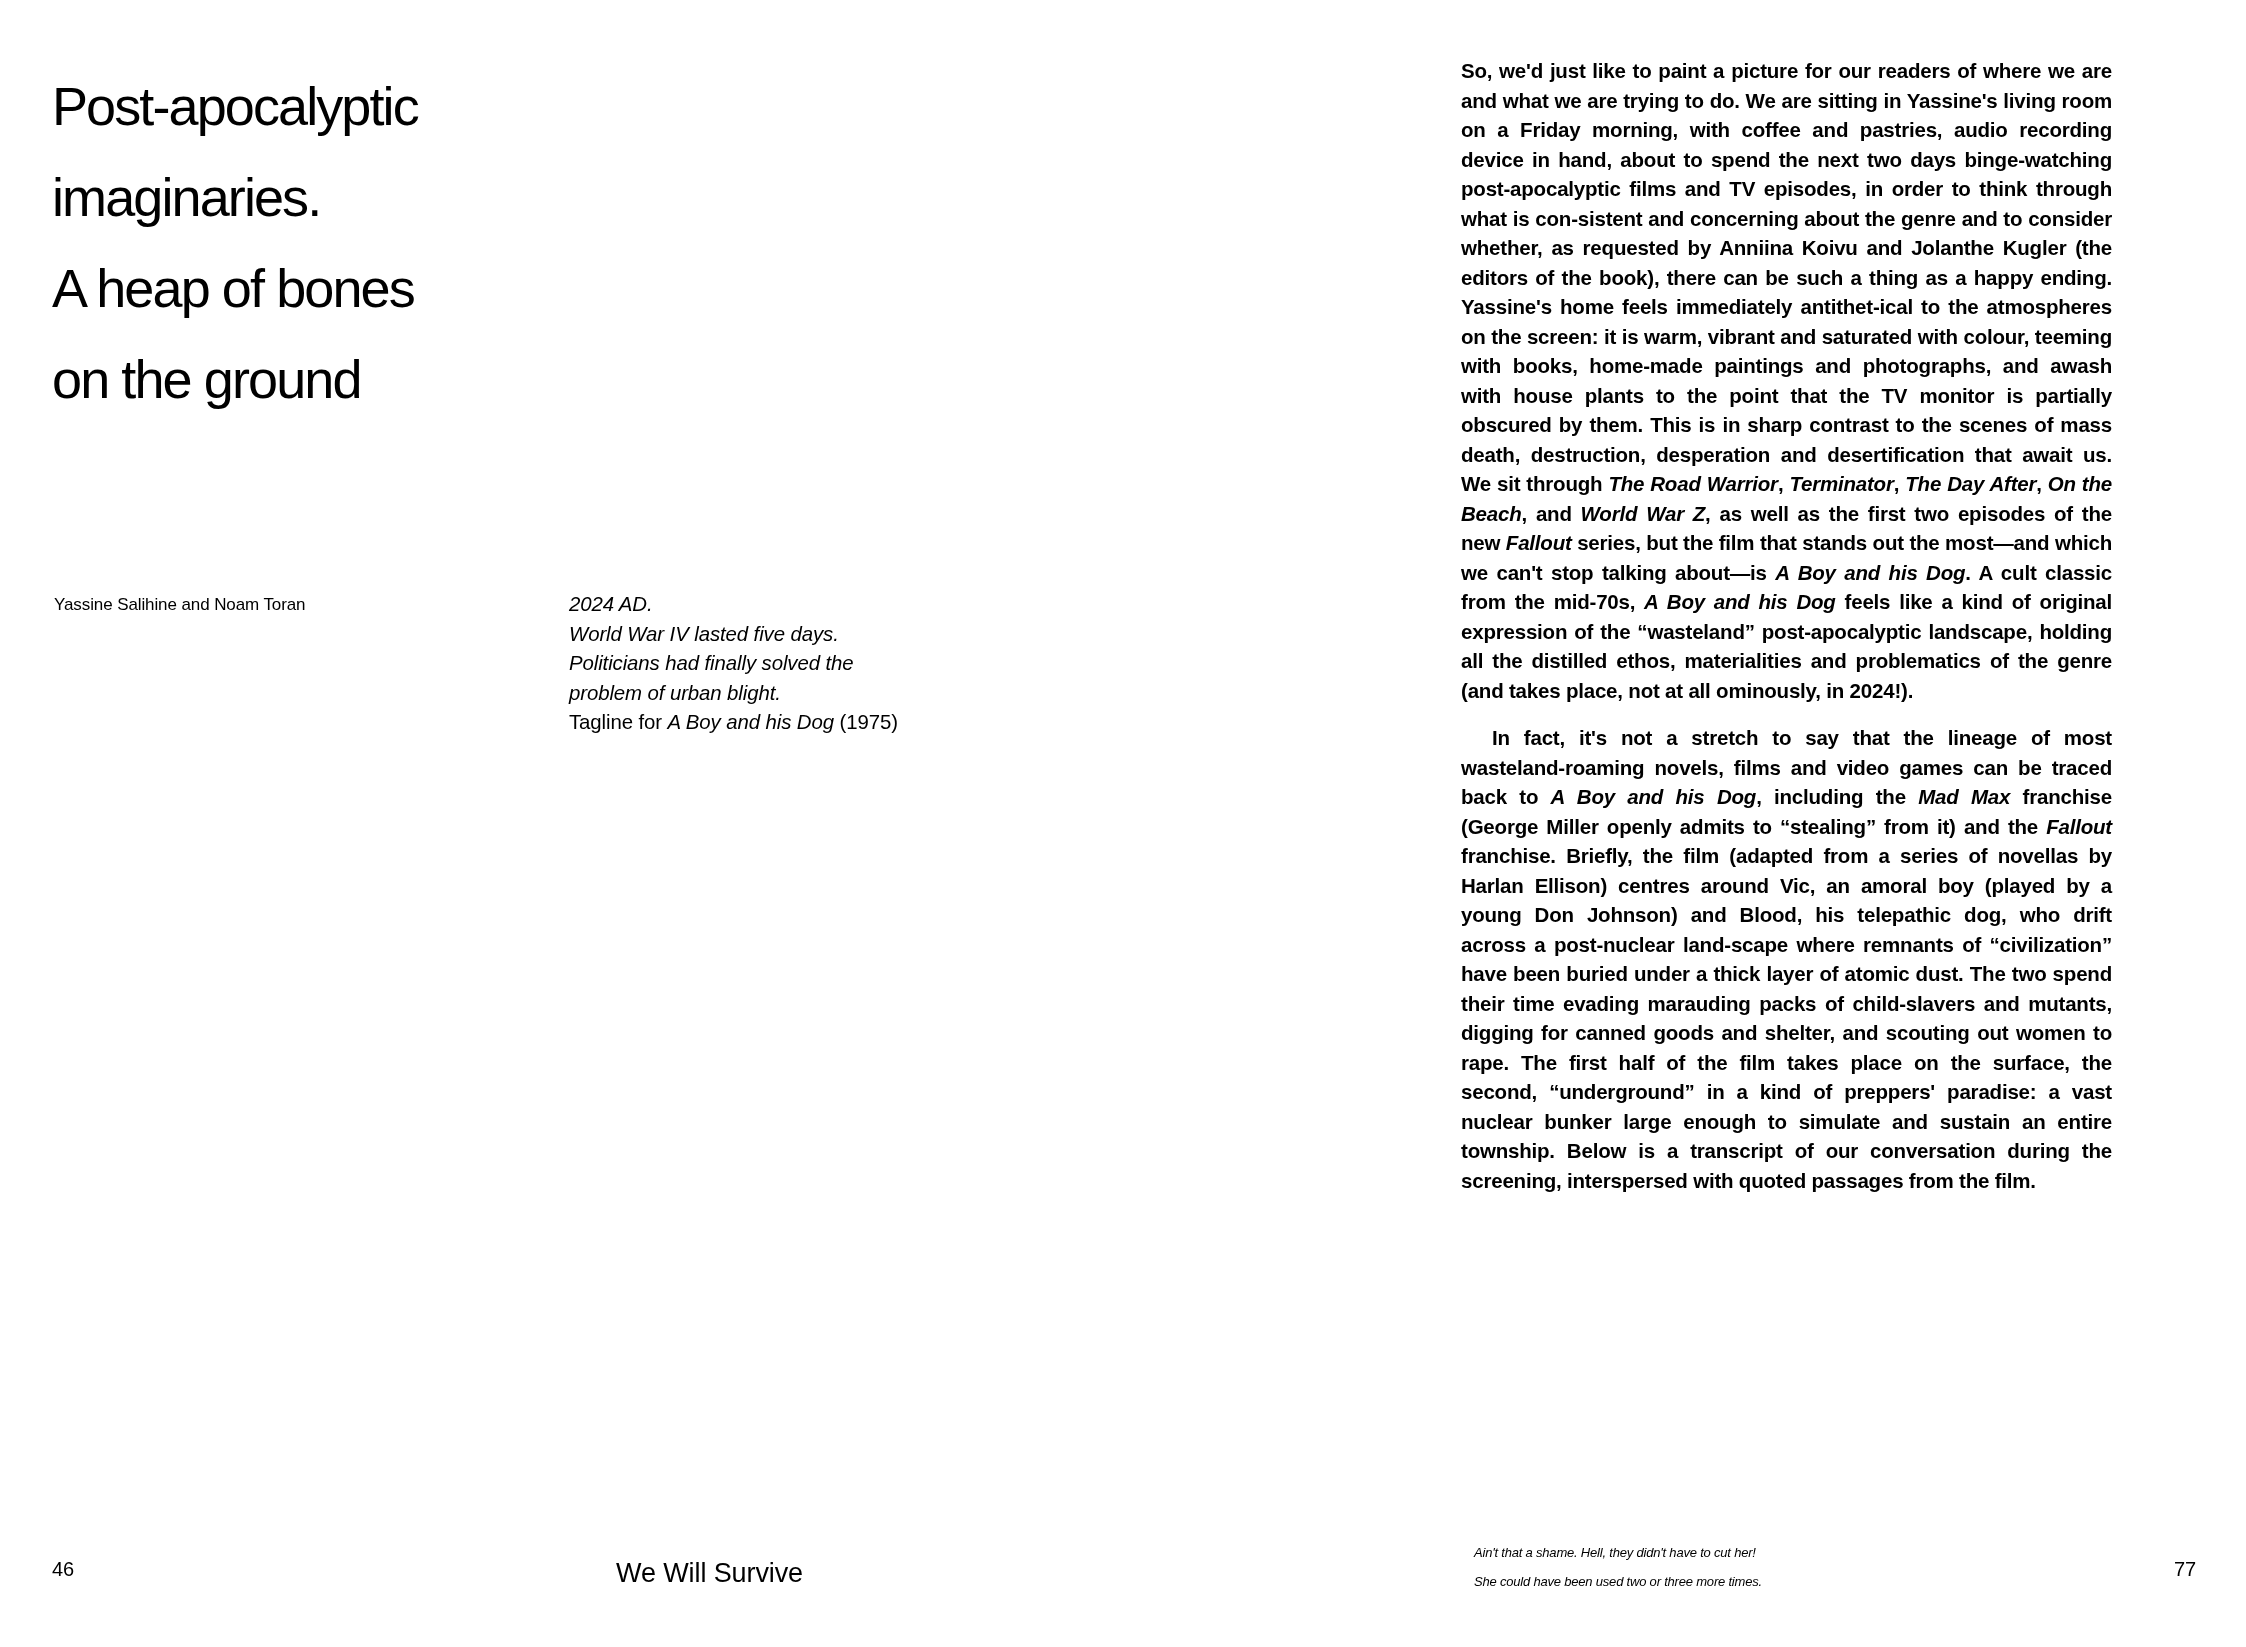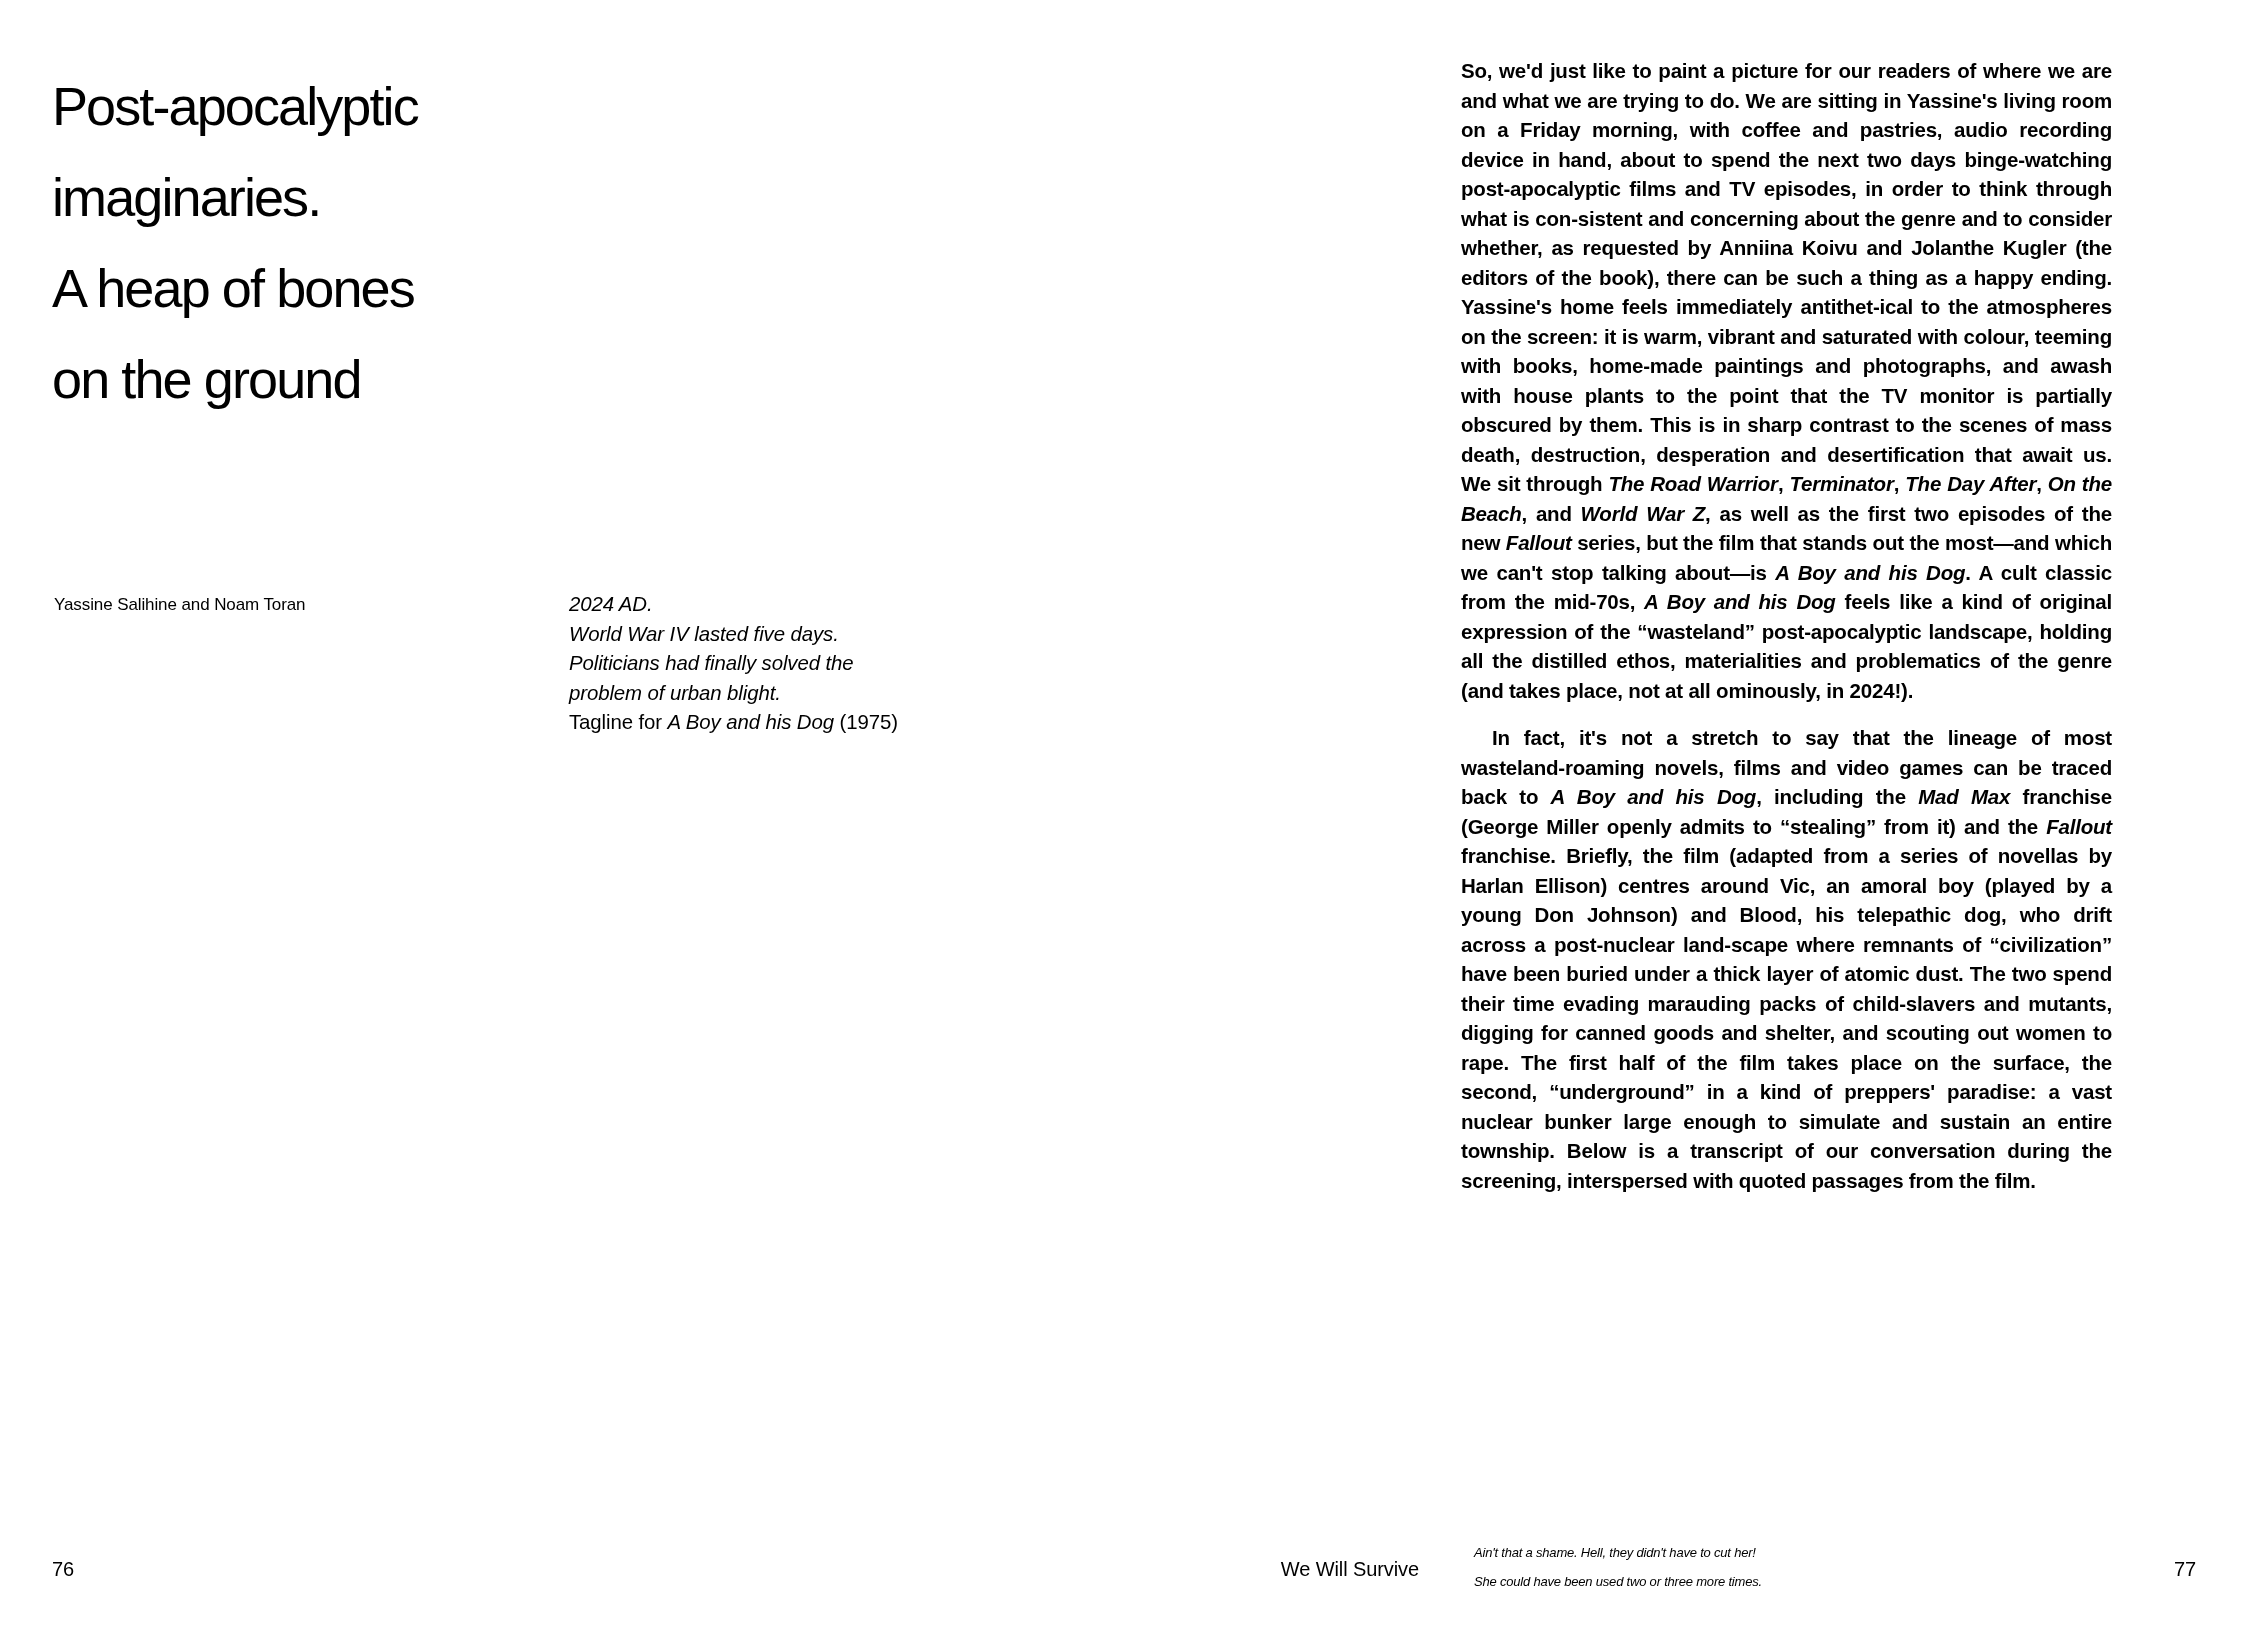--- a/index.html
+++ b/index.html
@@ -75,22 +75,22 @@
     left: 52px;
     top: 0;
     font-size: 20px;
     letter-spacing: -0.1px;
   }
   .running-head {
     position: absolute;
     left: 0;
     top: 0;
     width: 1419px;
-    text-align: right;
-    font-size: 20px;
+    text-align: center;
+    font-size: 27px;
     letter-spacing: -0.1px;
   }
 
   
   .page-right {
     position: absolute;
     left: 1419px;
     top: 0;
     width: 827px;
     height: 1647px;
@@ -147,21 +147,21 @@
 
     <div class="epigraph">
       <span class="ital">2024 AD.</span>
       <span class="ital">World War IV lasted five days.</span>
       <span class="ital">Politicians had finally solved the</span>
       <span class="ital">problem of urban blight.</span>
       <span class="src"><span>Tagline for </span><span class="ital-inline">A Boy and his Dog</span><span> (1975)</span></span>
     </div>
 
     <div class="footer-left">
-      <div class="folio-left">76</div>
+      <div class="folio-left">46</div>
       <div class="running-head">We Will Survive</div>
     </div>
   </div>
 
   <div class="page-right">
 
     <div class="col">
       <p><span>So, we'd just like to paint a picture for our readers of where we are and what we are trying to do. We are sitting in Yassine's living room on a Friday morning, with coffee and pastries, audio recording device in hand, about to spend the next two days binge-watching post-apocalyptic films and TV episodes, in order to think through what is con-sistent and concerning about the genre and to consider whether, as requested by Anniina Koivu and Jolanthe Kugler (the editors of the book), there can be such a thing as a happy ending. Yassine's home feels immediately antithet-ical to the atmospheres on the screen: it is warm, vibrant and saturated with colour, teeming with books, home-made paintings and photographs, and awash with house plants to the point that the TV monitor is partially obscured by them. This is in sharp contrast to the scenes of mass death, destruction, desperation and desertification that await us. We sit through </span><i>The Road Warrior</i><span>, </span><i>Terminator</i><span>, </span><i>The Day After</i><span>, </span><i>On the Beach</i><span>, and </span><i>World War Z</i><span>, as well as the first two episodes of the new </span><i>Fallout</i><span> series, but the film that stands out the most—and which we can't stop talking about—is </span><i>A Boy and his Dog</i><span>. A cult classic from the mid-70s, </span><i>A Boy and his Dog</i><span> feels like a kind of original expression of the “wasteland” post-apocalyptic landscape, holding all the distilled ethos, materialities and problematics of the genre (and takes place, not at all ominously, in 2024!).</span></p>
 
       <p class="indent"><span>In fact, it's not a stretch to say that the lineage of most wasteland-roaming novels, films and video games can be traced back to </span><i>A Boy and his Dog</i><span>, including the </span><i>Mad Max</i><span> franchise (George Miller openly admits to “stealing” from it) and the </span><i>Fallout</i><span> franchise. Briefly, the film (adapted from a series of novellas by Harlan Ellison) centres around Vic, an amoral boy (played by a young Don Johnson) and Blood, his telepathic dog, who drift across a post-nuclear land-scape where remnants of “civilization” have been buried under a thick layer of atomic dust. The two spend their time evading marauding packs of child-slavers and mutants, digging for canned goods and shelter, and scouting out women to rape. The first half of the film takes place on the surface, the second, “underground” in a kind of preppers' paradise: a vast nuclear bunker large enough to simulate and sustain an entire township. Below is a transcript of our conversation during the screening, interspersed with quoted passages from the film.</span></p>

